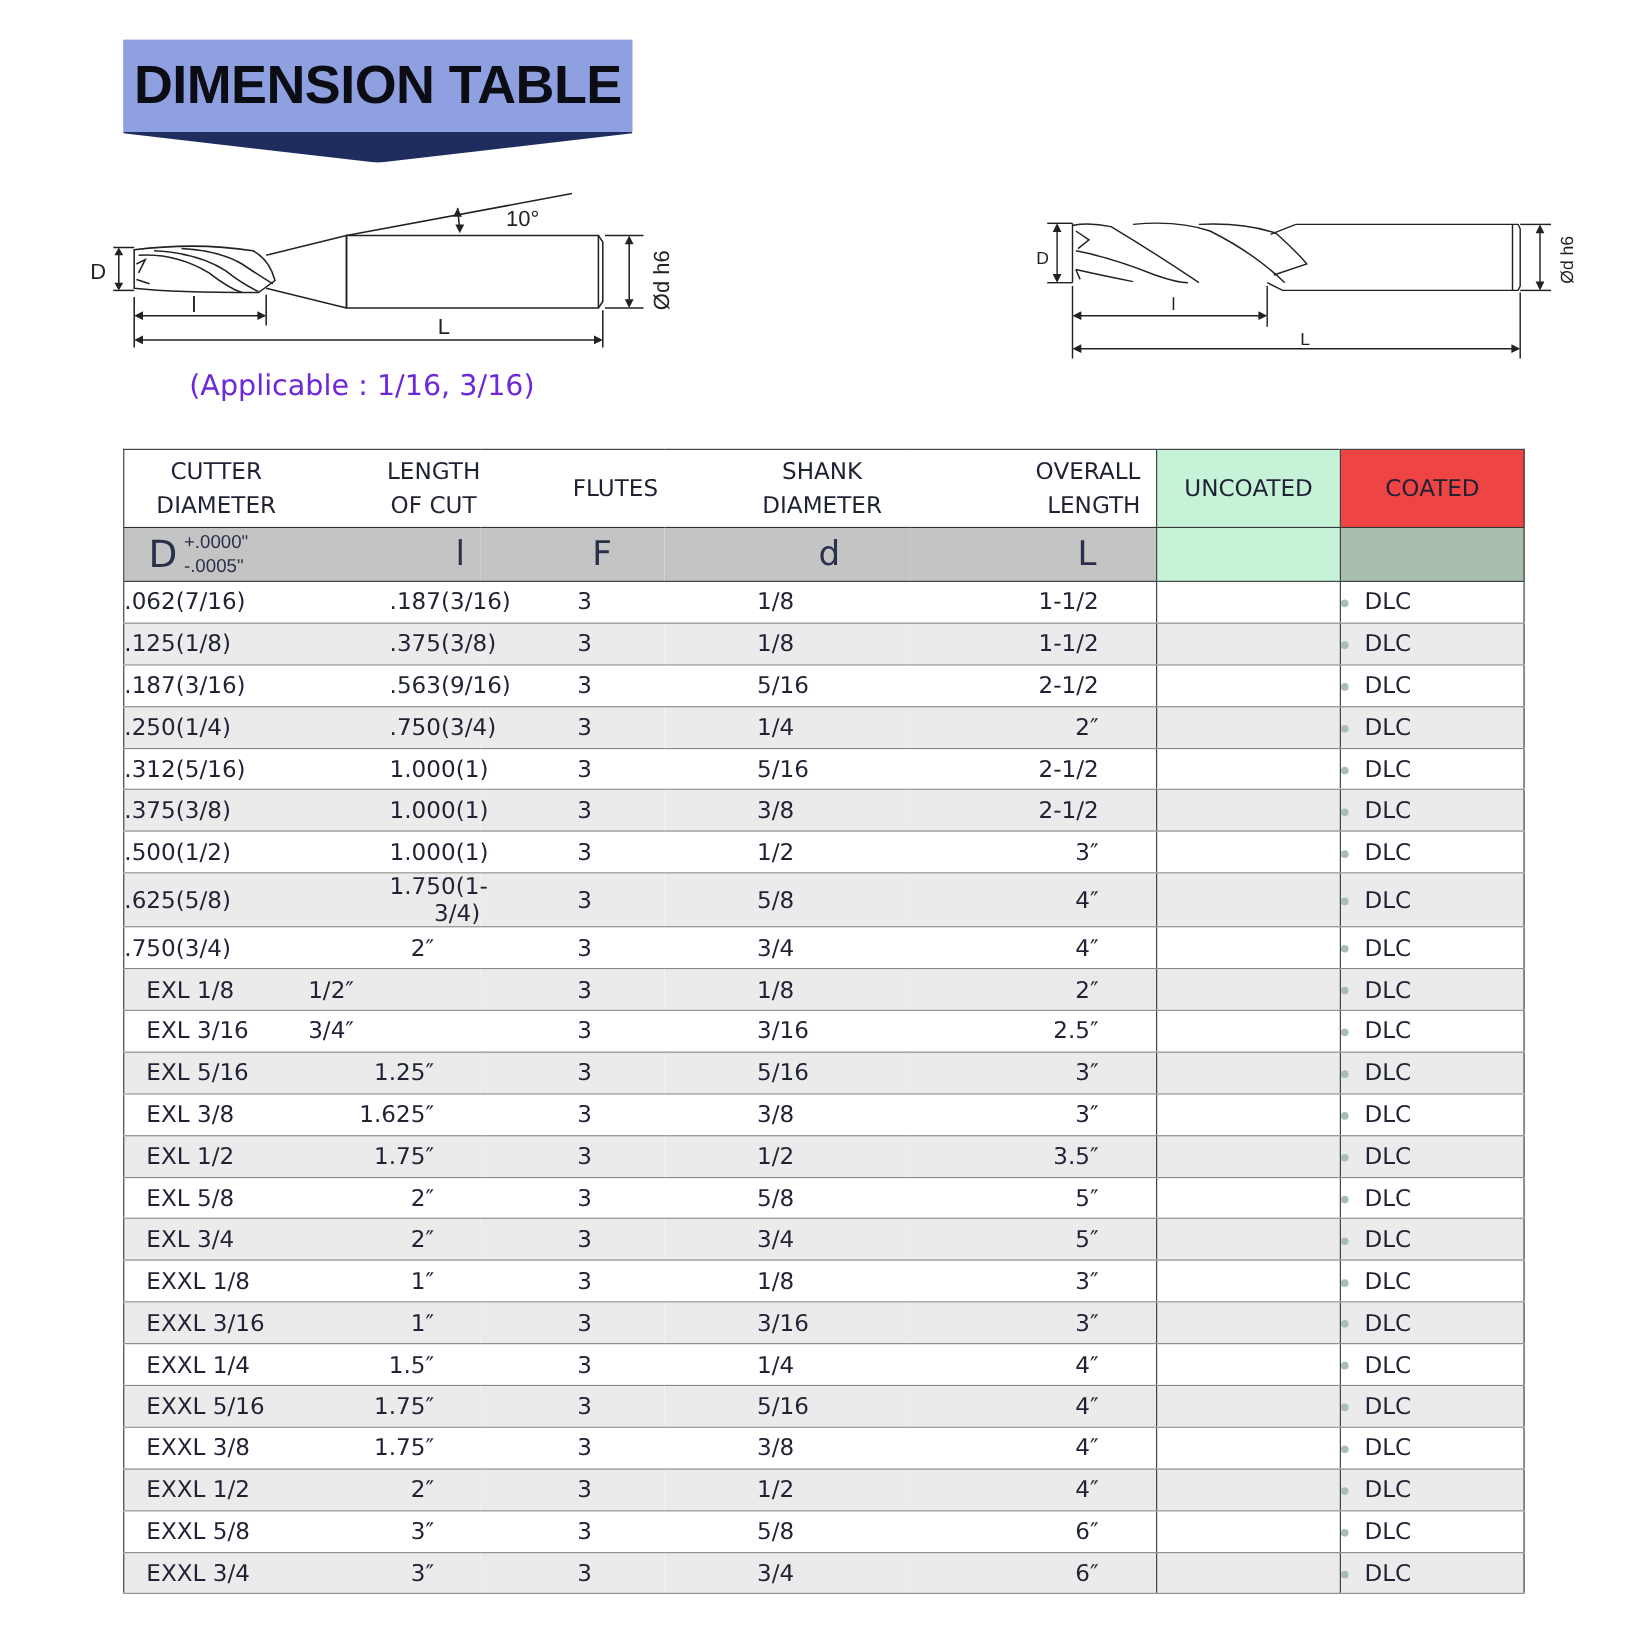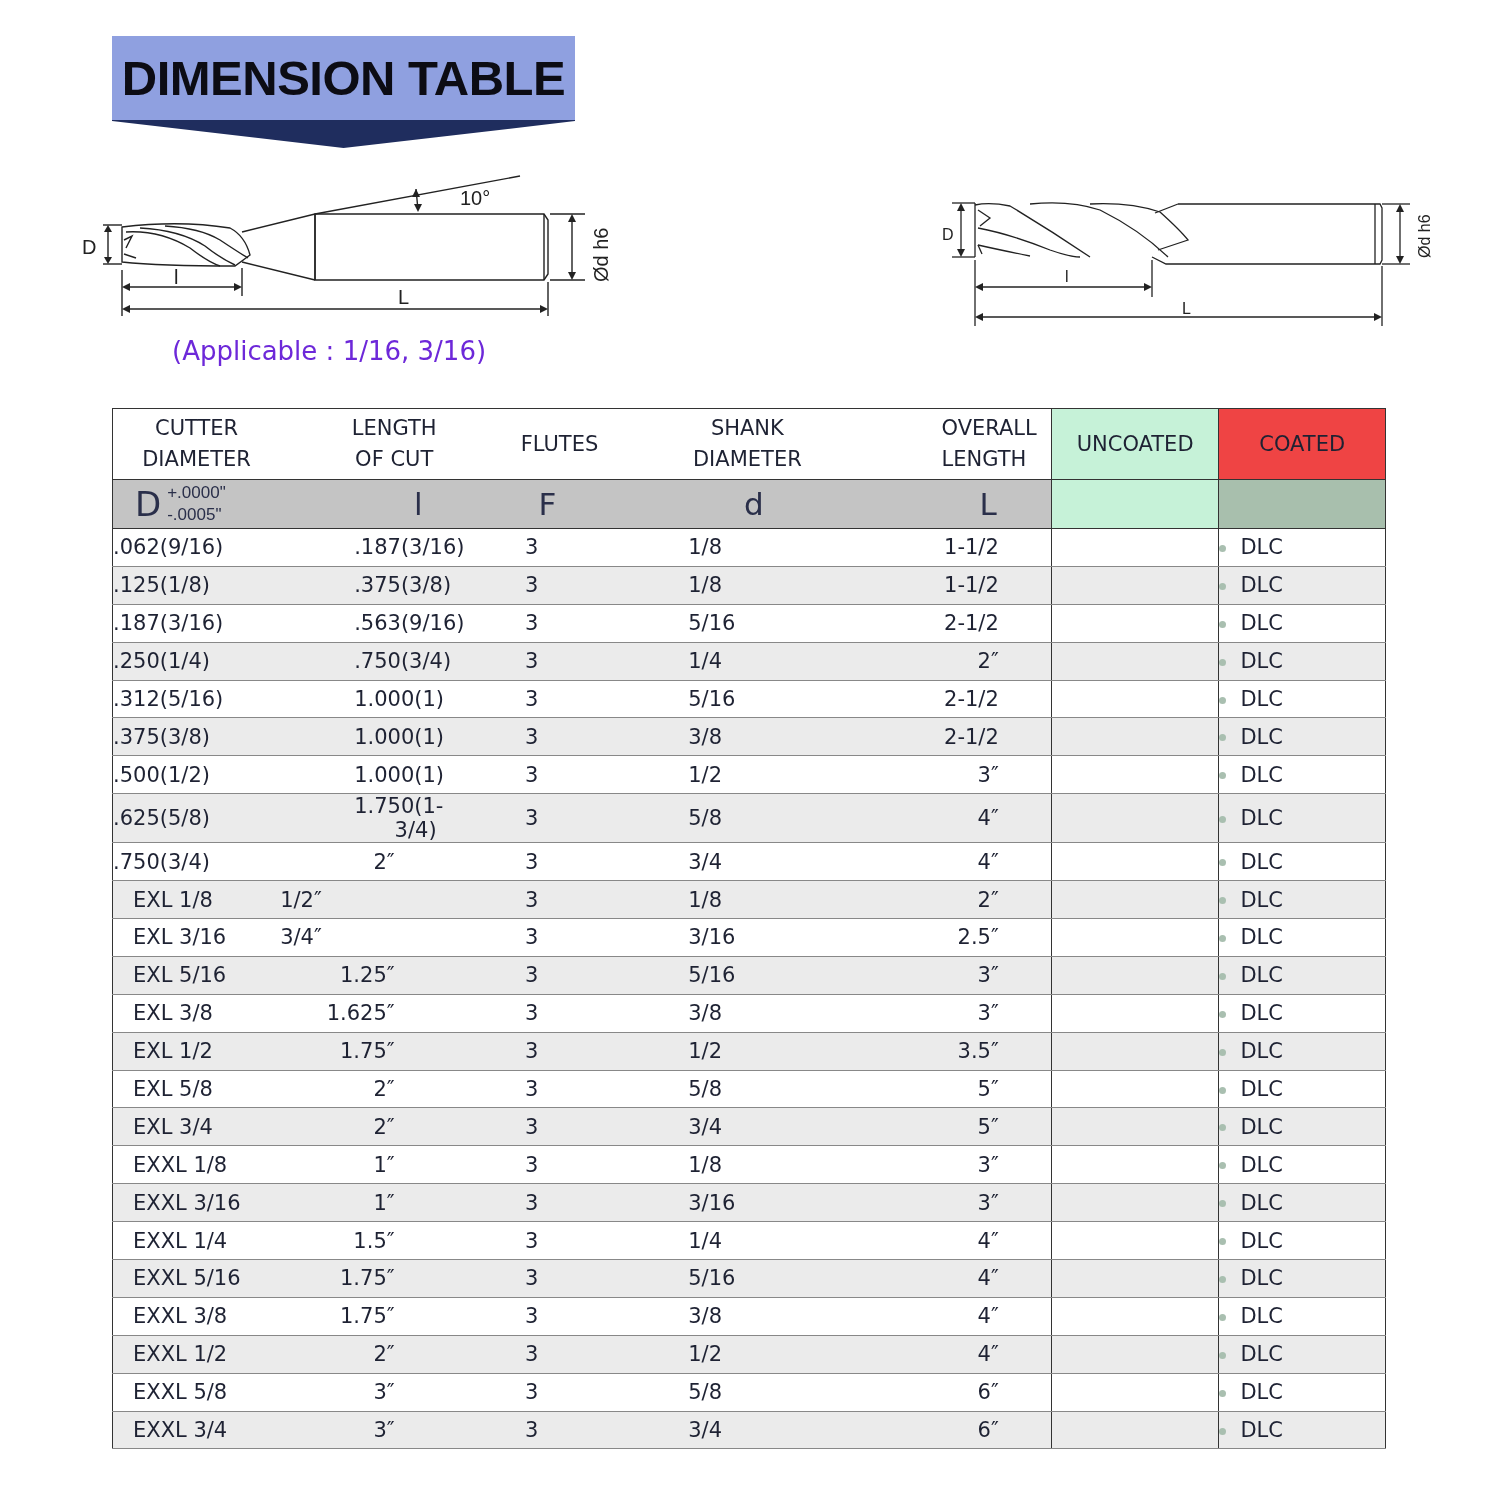--- a/index.html
+++ b/index.html
@@ -177,37 +177,37 @@
       <col style="width:200px">
       <col style="width:150px">
       <col style="width:149px">
   </colgroup>
   <thead>
     <tr class="hdr1">
       <th style="text-align:center; padding-right:0;"><span>CUTTER</span><br><span>DIAMETER</span></th>
       <th style="text-align:right;"><span style="display:inline-block;text-align:center;"><span>LENGTH</span><br><span>OF CUT</span></span></th>
       <th style="text-align:right; padding-right:6px;">FLUTES</th>
       <th style="text-align:right; padding-right:26px;"><span style="display:inline-block;text-align:center;"><span>SHANK</span><br><span>DIAMETER</span></span></th>
-      <th style="text-align:right; padding-right:14px;"><span style="display:inline-block;text-align:left;"><span>OVERALL</span><br><span>LENGTH</span></span></th>
+      <th style="text-align:right; padding-right:14px;"><span style="display:inline-block;text-align:right;"><span>OVERALL</span><br><span>LENGTH</span></span></th>
       <th class="uncoated">UNCOATED</th>
       <th class="coated">COATED</th>
     </tr>
     <tr class="hdr2">
       <td style="text-align:left; padding-left:22px;"><span class="sym-D">D</span><span class="tol"><span>+.0000"</span><br><span>-.0005"</span></span></td>
       <td style="text-align:right; padding-right:14px;">l</td>
       <td style="text-align:right; padding-right:48px;">F</td>
       <td style="text-align:right; padding-right:64px;">d</td>
       <td style="text-align:right; padding-right:54px;">L</td>
       <td class="uncoated"></td>
       <td class="coated"></td>
     </tr>
   </thead>
   <tbody id="rows">
       <tr>
-    <td class="cd">.062(9/16)</td>
+    <td class="cd">.062(7/16)</td>
     <td class="loc" style="padding-left: 74px; text-align: left;">.187(3/16)</td>
     <td class="fl" style="text-align:right; padding-right:66px;">3</td>
     <td class="sd" style="padding-left:84px;">1/8</td>
     <td class="ol" style="text-align:right; padding-right:52px;">1-1/2</td>
     <td class="un"></td>
     <td class="co"><span class="dot"></span><span class="co-text">DLC</span></td>
   </tr>
       <tr>
     <td class="cd">.125(1/8)</td>
     <td class="loc" style="padding-left: 74px; text-align: left;">.375(3/8)</td>

